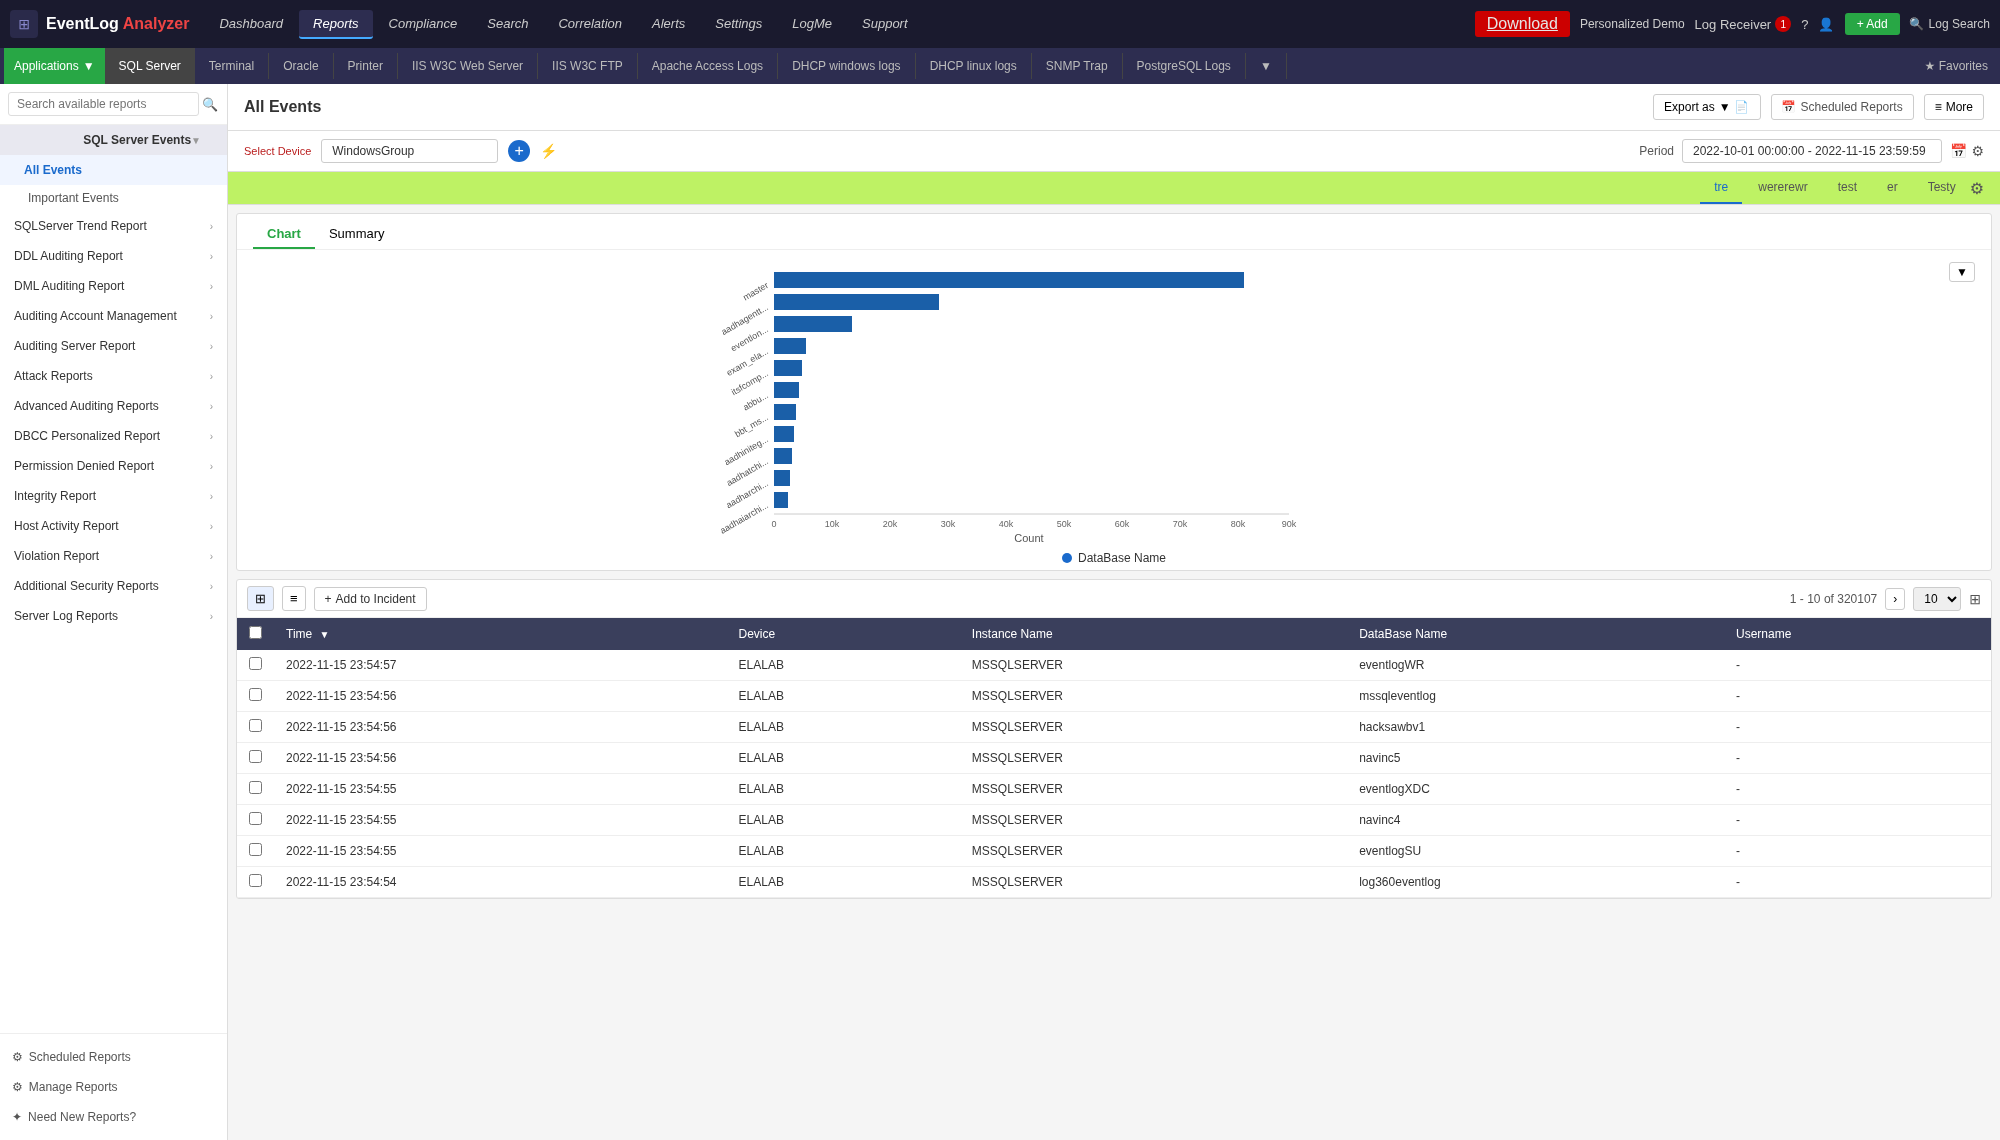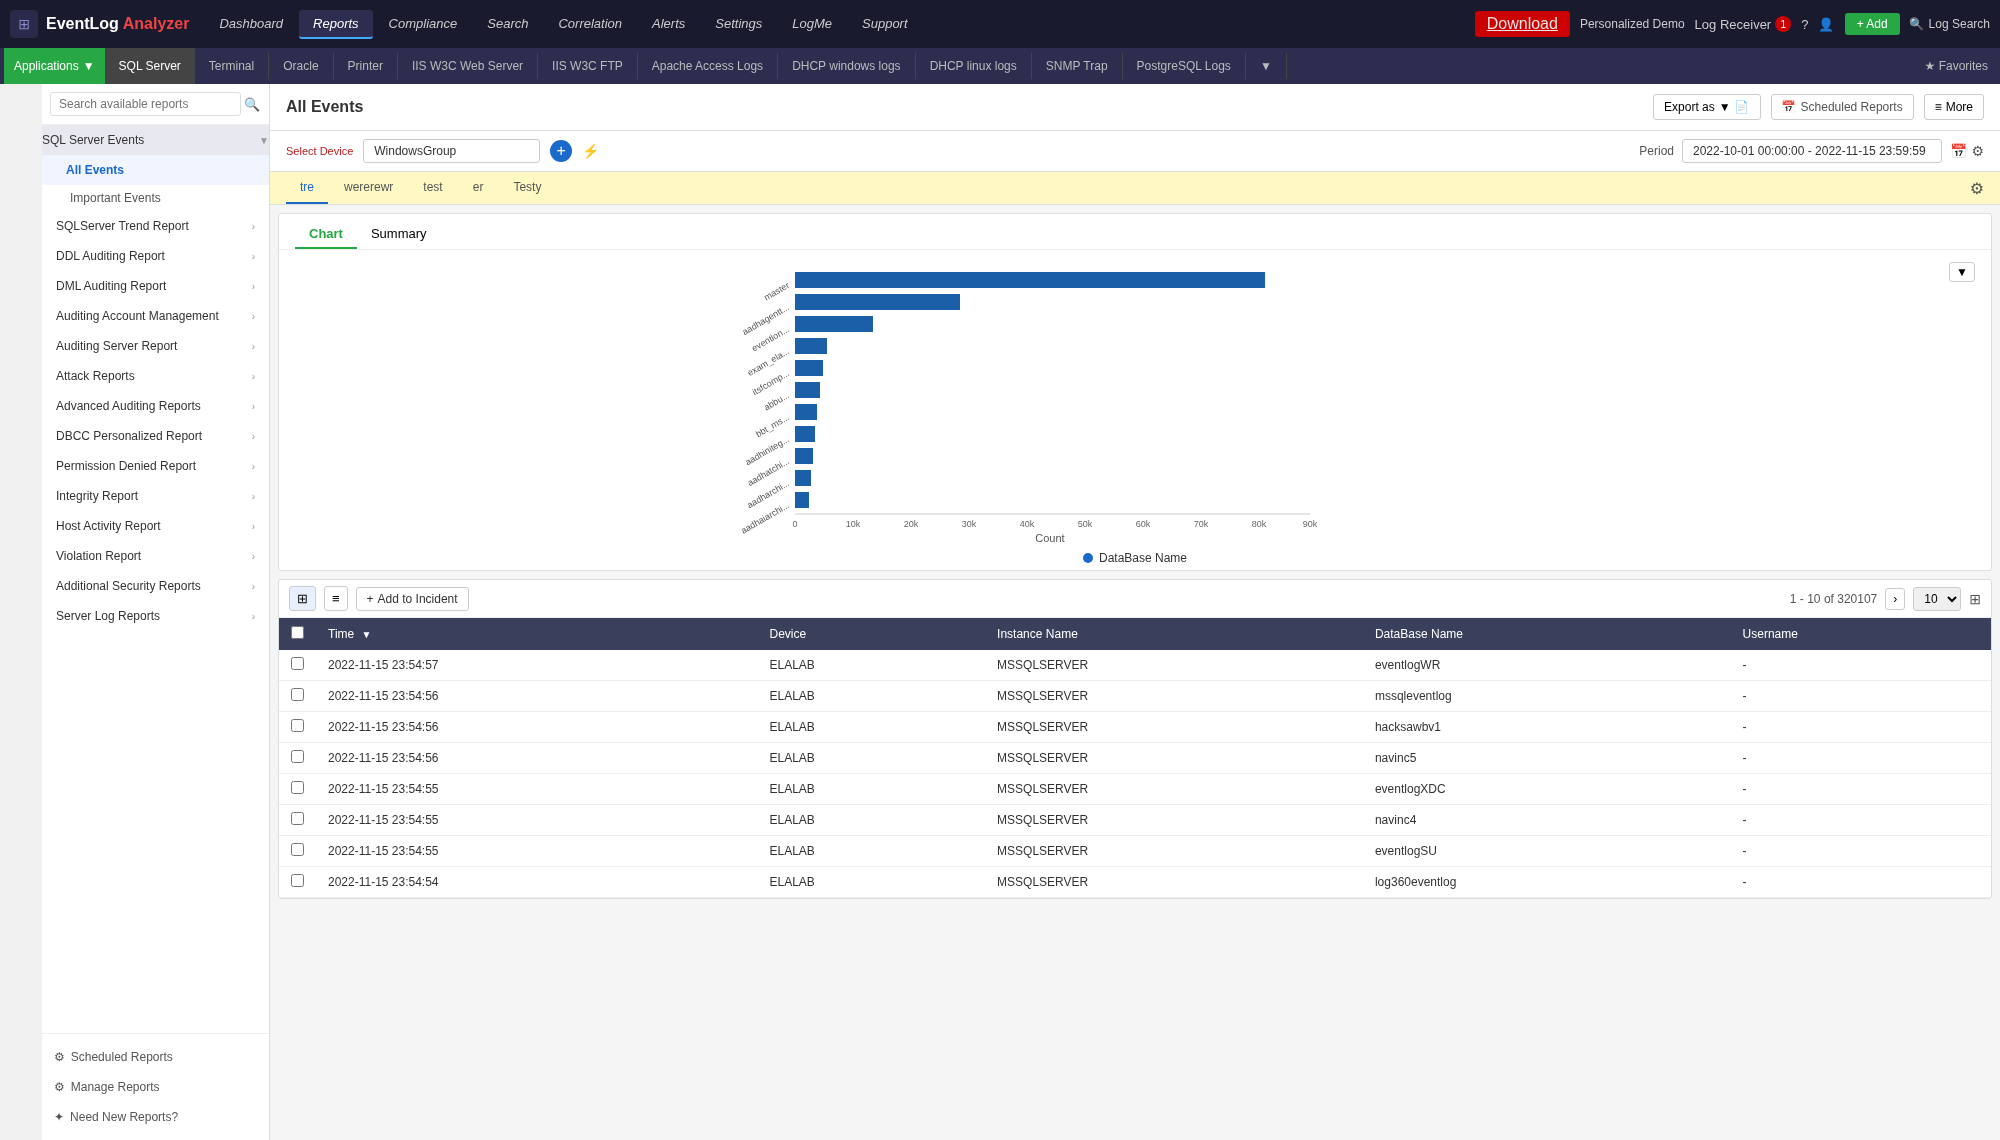--- a/index.html
+++ b/index.html
@@ -132,21 +132,20 @@
       font-size: 12px;
       display: flex;
       align-items: center;
       gap: 4px;
     }
 
     
     .main-layout {
       display: flex;
       height: calc(100vh - 84px);
-      margin-left: 42px;
     }
 
     
     .sidebar {
       width: 228px;
       background: white;
       border-right: 1px solid #ddd;
       display: flex;
       flex-direction: column;
       overflow-y: auto;
@@ -165,27 +164,27 @@
       padding: 4px 8px;
       font-size: 12px;
     }
     .sidebar-search .search-icon {
       margin-left: 4px;
       color: #666;
       cursor: pointer;
     }
     .sidebar-section-header {
       background: #e8e8f0;
-      padding: 8px 0;
-      font-size: 12px;
-      font-weight: normal;
+      padding: 8px 26px;
+      font-size: 12px;
+      font-weight: bold;
       color: #333;
       display: flex;
       align-items: center;
-      justify-content: space-between;
+      justify-content: flex-end;
       cursor: pointer;
     }
     .sidebar-item {
       padding: 8px 14px;
       font-size: 12px;
       color: #333;
       cursor: pointer;
       display: flex;
       align-items: center;
       justify-content: space-between;
@@ -332,27 +331,26 @@
     .period-icon-btn {
       background: none;
       border: none;
       cursor: pointer;
       color: #555;
       font-size: 14px;
     }
 
     
     .device-tabs {
-      background: #fef9c3;
+      background: #bef264;
       border-bottom: 1px solid #ddd;
       padding: 0 16px;
       display: flex;
       align-items: center;
-      justify-content: space-between;
-      gap: 35px;
+      justify-content: flex-end;
     }
     .device-tab-list { display: flex; gap: 2px; }
     .device-tab {
       padding: 8px 14px;
       font-size: 12px;
       color: #555;
       cursor: pointer;
       border-bottom: 2px solid transparent;
     }
     .device-tab.active { color: #1a6acc; border-bottom-color: #1a6acc; }

